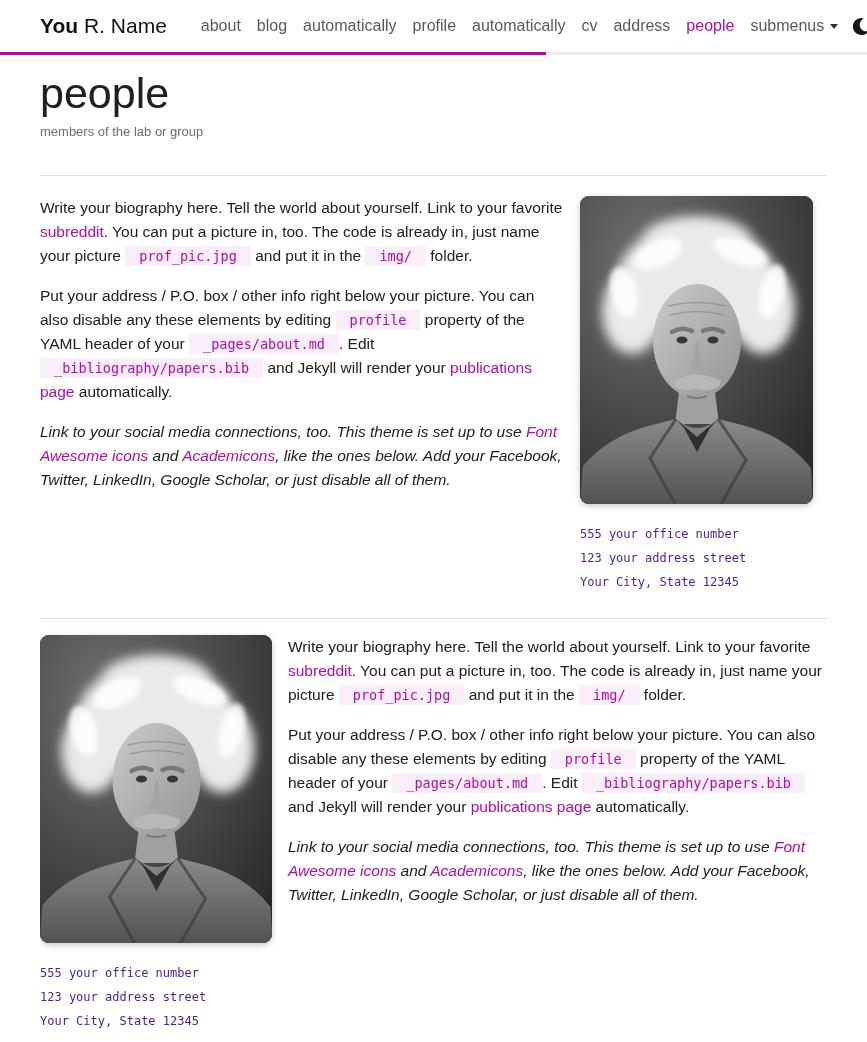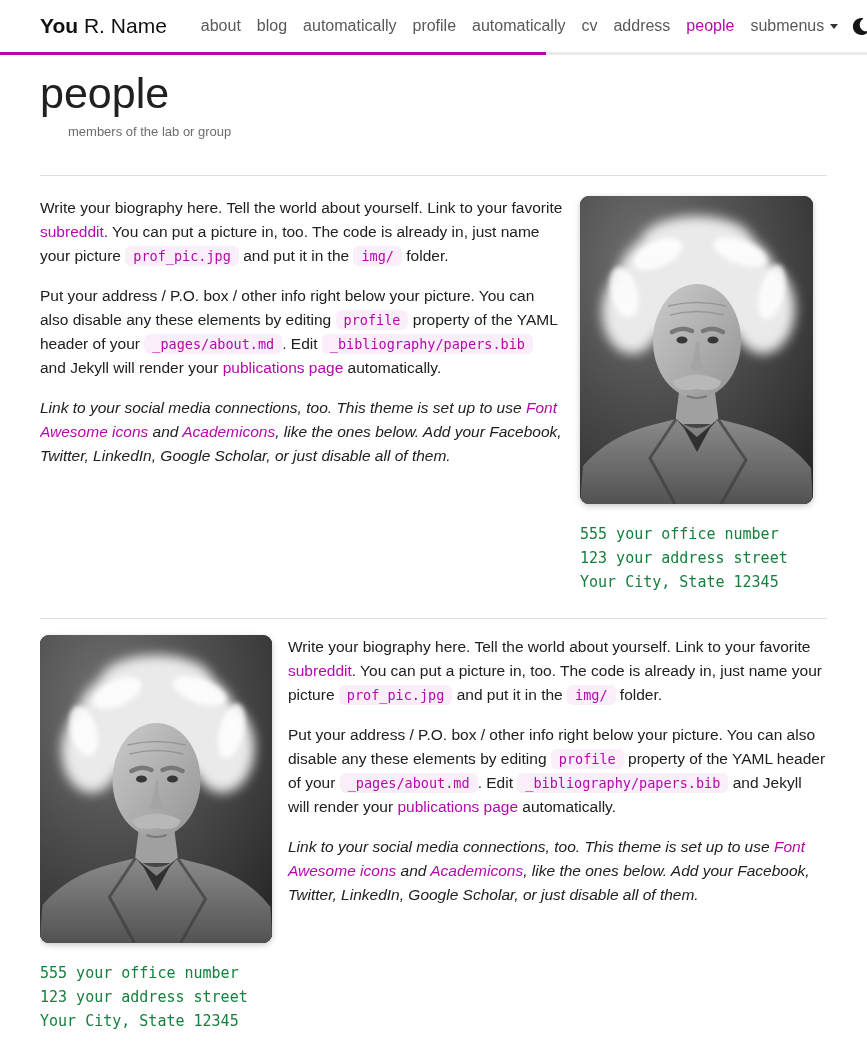--- a/index.html
+++ b/index.html
@@ -80,21 +80,20 @@
     font-size: 43px;
     font-weight: 300;
     line-height: 1.15;
     color: #202020;
     letter-spacing: 0;
   }
   .post-desc {
     margin-top: 6px;
     font-size: 13px;
     color: #6d6d6d;
-    margin-left: 28px;
   }
   hr.rule {
     border: none;
     border-top: 1px solid #dfdfdf;
     margin-top: 36px;
   }
   hr.rule-mid { margin-top: 24px; }
 
   
   .bio-section { padding-top: 20px; overflow: hidden; }
@@ -104,43 +103,43 @@
     margin-bottom: 16px;
     color: #202020;
   }
   .bio-section p:last-child { margin-bottom: 0; font-style: italic; }
   .bio-section a { color: var(--theme); text-decoration: none; }
   .bio-section code {
     font-family: "DejaVu Sans Mono", "Liberation Mono", monospace;
     font-size: 13.5px;
     color: var(--theme);
     background: var(--code-bg);
-    padding: 2px 8px;
-    border-radius: 6px;
+    padding: 2px 14px;
+    border-radius: 0;
     white-space: nowrap;
   }
 
   .profile { width: 233px; }
   .profile.float-right { float: right; margin-left: 17px; margin-right: 14px; }
   .profile.float-left  { float: left;  margin-right: 16px; width: 232px; }
   .portrait-frame {
     width: 100%;
     height: 308px;
     border-radius: 9px;
     overflow: hidden;
     box-shadow: 0 2px 6px rgba(0,0,0,0.22);
     background: #2a2a2a;
   }
   .portrait-frame svg { display: block; width: 100%; height: 100%; }
   .address {
     margin-top: 18px;
     font-family: "DejaVu Sans Mono", "Liberation Mono", monospace;
-    font-size: 15px;
+    font-size: 12px;
     line-height: 24px;
-    color: #15803d;
+    color: #4c1d95;
     white-space: pre-line;
     font-style: normal;
   }
   .section-2 { padding-top: 16px; }
 </style>
 </head>
 <body>
 
 <svg width="0" height="0" style="position:absolute" aria-hidden="true">
   <defs>

